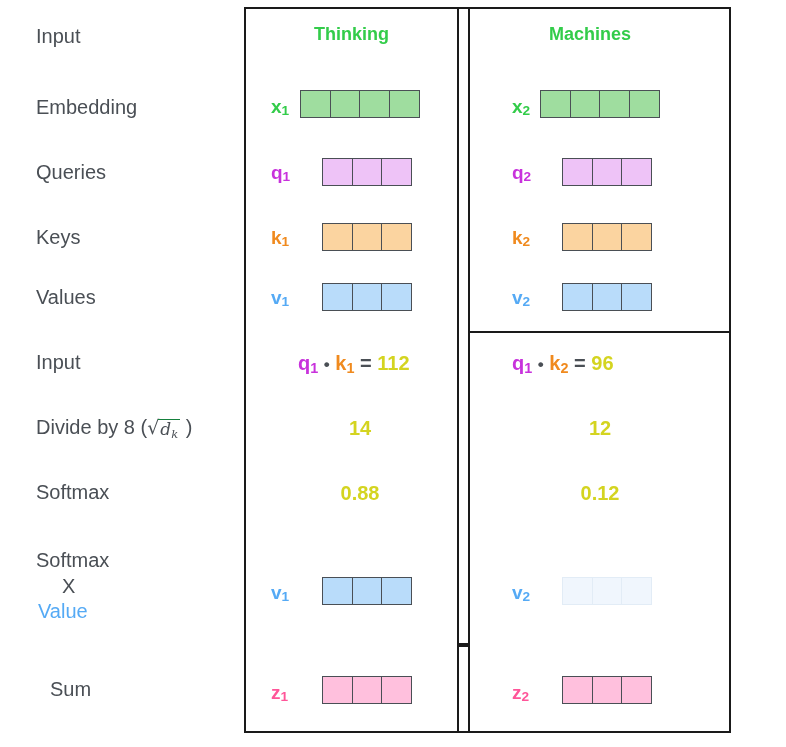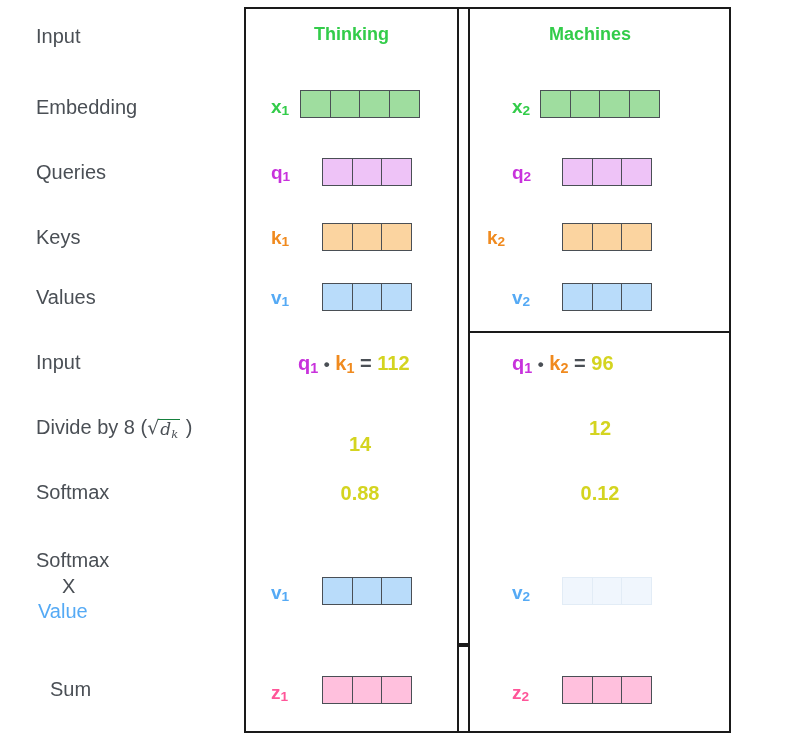--- a/index.html
+++ b/index.html
@@ -240,21 +240,21 @@
   </div>
 
   <div class="formula" style="left:298px; top:352px;">
     <span class="c-purple"><span>q</span><span class="idx">1</span></span>
     <span class="op-dot">•</span>
     <span class="c-orange"><span>k</span><span class="idx">1</span></span>
     <span class="eq">=</span>
     <span class="num">112</span>
   </div>
 
-  <div class="value-num" style="left:320px; top:433px; width:80px;text-align:center;">14</div>
+  <div class="value-num" style="left:320px; top:417px; width:80px;text-align:center;">14</div>
   <div class="value-num" style="left:320px; top:482px; width:80px;">0.88</div>
 
   <div class="vec-label c-blue" style="left:271px; top:582px;">
     <span>v</span><span class="idx">1</span>
   </div>
   <div class="strip" style="left:322px; top:577px;">
     <div class="cell fill-blue"></div>
     <div class="cell fill-blue"></div>
     <div class="cell fill-blue"></div>
   </div>
@@ -282,21 +282,21 @@
 
   <div class="vec-label c-purple" style="left:512px; top:162px;">
     <span>q</span><span class="idx">2</span>
   </div>
   <div class="strip" style="left:562px; top:158px;">
     <div class="cell fill-purple"></div>
     <div class="cell fill-purple"></div>
     <div class="cell fill-purple"></div>
   </div>
 
-  <div class="vec-label c-orange" style="left:487px; top:227px;">
+  <div class="vec-label c-orange" style="left:512px; top:227px;">
     <span>k</span><span class="idx">2</span>
   </div>
   <div class="strip" style="left:562px; top:223px;">
     <div class="cell fill-orange"></div>
     <div class="cell fill-orange"></div>
     <div class="cell fill-orange"></div>
   </div>
 
   <div class="vec-label c-blue" style="left:512px; top:287px;">
     <span>v</span><span class="idx">2</span>

